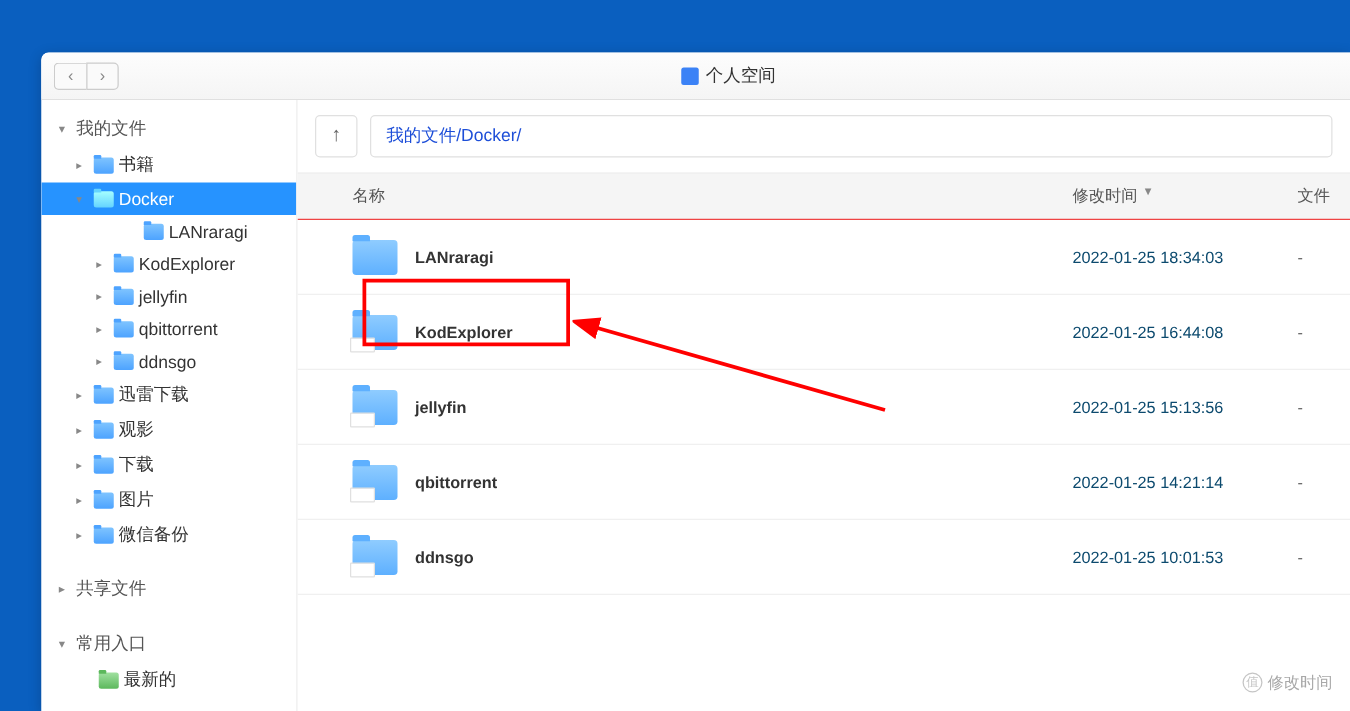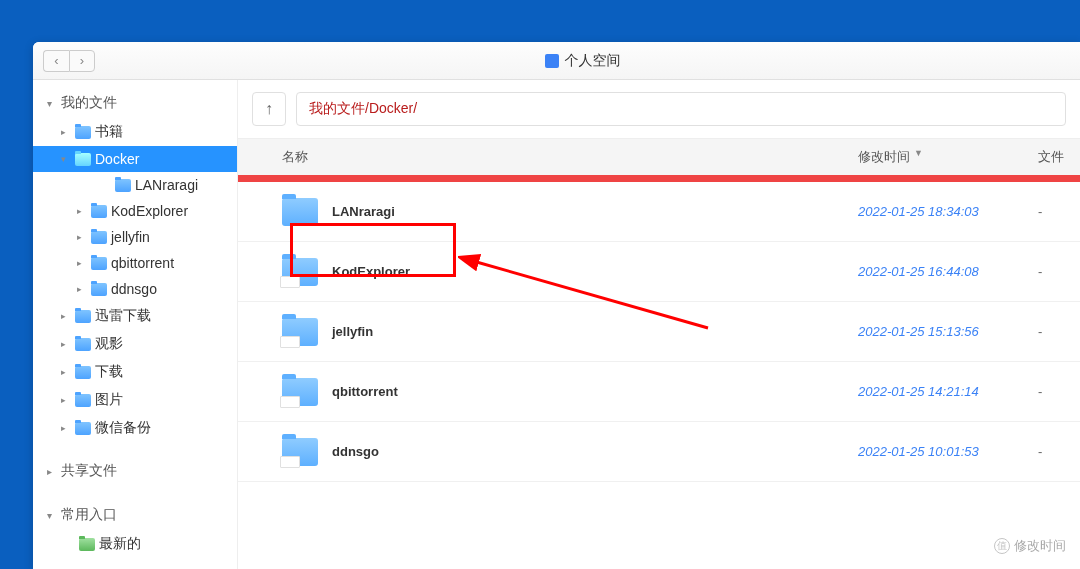--- a/index.html
+++ b/index.html
@@ -22,31 +22,31 @@
 .side-item .arr { color: #888; font-size: 9px; width: 10px; display: inline-block; }
 .side-item.sel { background: #2693ff; color: #fff; }
 .side-item.sel .fldr { filter: brightness(1.3); }
 .fldr { width: 16px; height: 13px; background: linear-gradient(#7fc4ff,#4da3ff); border-radius: 2px; position: relative; display: inline-block; flex-shrink: 0; }
 .fldr::before { content:""; position:absolute; top:-2px; left:0; width:6px; height:3px; background:#4da3ff; border-radius:1px 1px 0 0; }
 .fldr.g { background: linear-gradient(#a0e0a0,#5cb85c); }
 .fldr.g::before { background:#5cb85c; }
 .main { flex: 1; display: flex; flex-direction: column; overflow: hidden; }
 .pathbar { padding: 12px 14px; display: flex; gap: 10px; align-items: center; }
 .upbtn { width: 34px; height: 34px; border: 1px solid #e0e0e0; border-radius: 4px; display: flex; align-items: center; justify-content: center; cursor: pointer; color: #666; font-size: 16px; }
-.pathinput { flex: 1; height: 34px; border: 1px solid #e0e0e0; border-radius: 4px; padding: 0 12px; font-size: 14px; color: #b91c1c; outline: none; }
+.pathinput { flex: 1; height: 34px; border: 1px solid #e0e0e0; border-radius: 4px; padding: 0 12px; font-size: 14px; color: #1d4ed8; outline: none; }
 .selall { padding: 4px 14px 10px 44px; display: flex; align-items: center; gap: 8px; font-size: 13px; color: #777; }
 .chk { width: 14px; height: 14px; border: 1px solid #ccc; border-radius: 2px; display: inline-block; }
-.thead { display: flex; background: #f5f5f5; border-top: 1px solid #eee; border-bottom: 7px solid #ef4444; font-size: 13px; color: #555; }
+.thead { display: flex; background: #f5f5f5; border-top: 1px solid #eee; border-bottom: 1px solid #ef4444; font-size: 13px; color: #555; }
 .th-name { flex: 1; padding: 9px 14px 9px 44px; }
 .th-time { width: 180px; padding: 9px 8px; display: flex; gap: 4px; }
 .th-size { width: 50px; padding: 9px 8px; }
 .sortarr { font-size: 9px; color: #888; }
 .row { display: flex; align-items: center; border-bottom: 1px solid #f0f0f0; font-size: 13px; color: #333; height: 60px; }
 .cell-name { flex: 1; padding: 0 14px 0 44px; display: flex; align-items: center; gap: 14px; font-weight: 600; }
-.cell-time { width: 180px; padding: 0 8px; color: #3b82f6; font-weight: 400; font-style: italic; }
+.cell-time { width: 180px; padding: 0 8px; color: #0c4a6e; font-weight: 400; }
 .cell-size { width: 50px; padding: 0 8px; color: #666; text-align: left; }
 .bigfldr { width: 36px; height: 28px; background: linear-gradient(#8fccff,#5eb0ff); border-radius: 3px; position: relative; flex-shrink: 0; }
 .bigfldr::before { content:""; position:absolute; top:-4px; left:0; width:14px; height:5px; background:#5eb0ff; border-radius:2px 2px 0 0; }
 .bigfldr::after { content:""; position:absolute; bottom:-2px; left:-2px; width:18px; height:10px; background:#fff; border:1px solid #e0e0e0; border-radius:1px; }
 .row.first .bigfldr::after { display:none; }
 .hlbox { position: absolute; border: 3px solid #ff0000; pointer-events: none; }
 .arrow-svg { position: absolute; pointer-events: none; }
 .watermark { position: absolute; right: 14px; bottom: 14px; font-size: 13px; color: #999; opacity: 0.85; display: flex; align-items: center; gap: 4px; }
 .wm-icon { width: 16px; height: 16px; border: 1.5px solid #bbb; border-radius: 50%; display: inline-flex; align-items: center; justify-content: center; font-size: 10px; color: #bbb; }
 </style>

